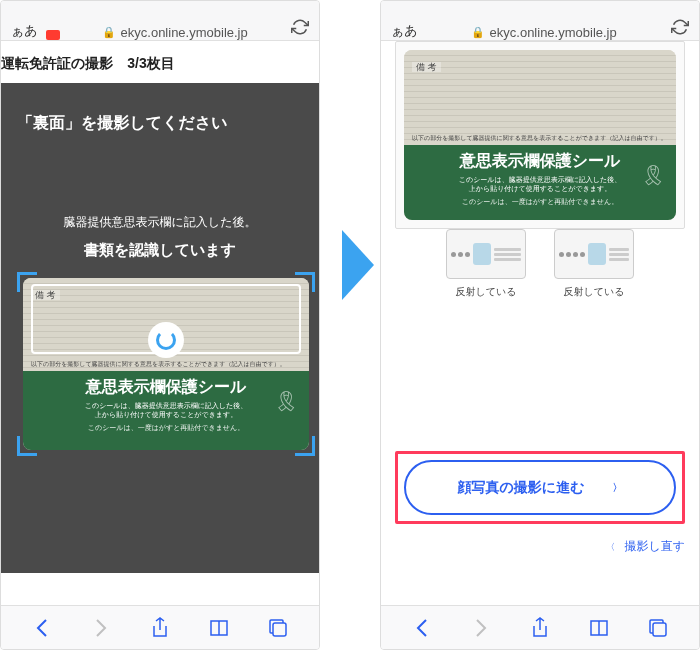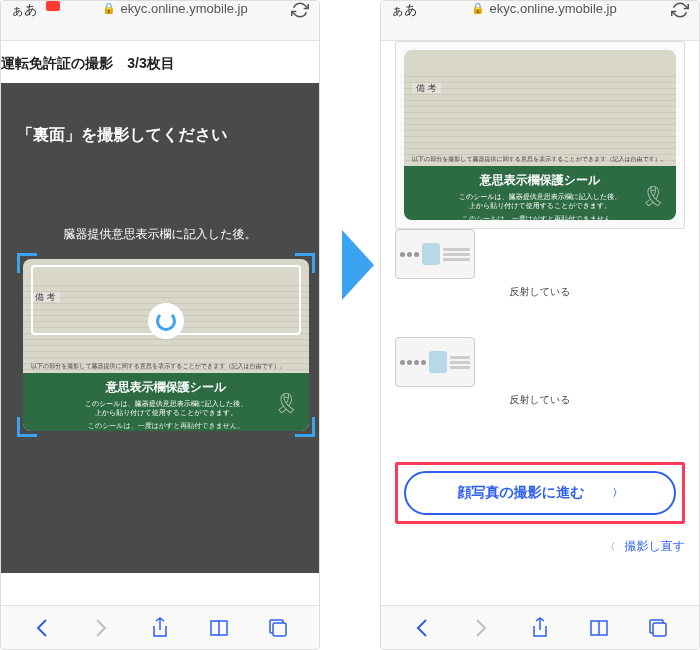--- a/index.html
+++ b/index.html
@@ -2,70 +2,70 @@
 <html><head>
 <meta charset="utf-8">
 <style>
 * { margin: 0; padding: 0; box-sizing: border-box; }
 body { font-family: -apple-system, "Hiragino Sans", sans-serif; background: #fff; width: 700px; height: 650px; position: relative; }
 .container { display: flex; gap: 20px; padding: 0; position: relative; }
 .phone { width: 330px; height: 650px; border: 1px solid #ddd; border-radius: 4px; display: flex; flex-direction: column; background: #fff; overflow: hidden; }
 .arrow-wrap { position: absolute; left: 342px; top: 230px; z-index: 10; }
 .arrow { width: 0; height: 0; border-top: 35px solid transparent; border-bottom: 35px solid transparent; border-left: 32px solid #3ba3f0; }
 
-.browser-bar { height: 40px; background: #f7f7f8; display: flex; align-items: flex-start; padding: 0 10px; gap: 8px; border-bottom: 1px solid #e0e0e0; }
+.browser-bar { height: 40px; background: #f7f7f8; display: flex; align-items: flex-end; padding: 0 10px; gap: 8px; border-bottom: 1px solid #e0e0e0; }
 .aa { font-size: 13px; color: #333; }
 .rec { width: 14px; height: 10px; background: #ff3b30; border-radius: 2px; }
 .url-box { flex: 1; display: flex; align-items: center; justify-content: center; gap: 4px; font-size: 13px; color: #555; }
 .lock { font-size: 11px; color: #777; }
 
 .content { flex: 1; overflow: hidden; position: relative; }
 .page-title { font-size: 14px; font-weight: bold; padding: 14px 0 10px; color: #222; }
-.dark-area { background: #4a4a4a; color: #fff; padding: 42px 16px 16px; height: 490px; position: relative; }
+.dark-area { background: #4a4a4a; color: #fff; padding: 30px 16px 16px; height: 490px; position: relative; }
 .instr1 { font-size: 16px; font-weight: bold; margin-bottom: 80px; }
 .instr2 { font-size: 12px; text-align: center; margin-bottom: 10px; }
 .instr3 { font-size: 15px; font-weight: bold; text-align: center; margin-bottom: 12px; }
 
 .capture-frame { position: relative; width: 298px; height: 184px; margin: 0 auto; }
 .corner { position: absolute; width: 20px; height: 20px; border: 3px solid #3ba3f0; }
 .tl { top: 0; left: 0; border-right: none; border-bottom: none; }
 .tr { top: 0; right: 0; border-left: none; border-bottom: none; }
 .bl { bottom: 0; left: 0; border-right: none; border-top: none; }
 .br { bottom: 0; right: 0; border-left: none; border-top: none; }
 .card { position: absolute; top: 6px; left: 6px; right: 6px; bottom: 6px; background: #d9d6ca; border-radius: 8px; overflow: hidden; }
-.card-top { height: 54%; background: repeating-linear-gradient(#d9d6ca, #d9d6ca 5px, #c9c6ba 5px, #c9c6ba 6px); position: relative; padding: 6px 8px; margin-top: 21px; }
+.card-top { height: 54%; background: repeating-linear-gradient(#d9d6ca, #d9d6ca 5px, #c9c6ba 5px, #c9c6ba 6px); position: relative; padding: 6px 8px; }
 .biko { font-size: 9px; color: #444; background: rgba(255,255,255,0.3); padding: 0 4px; }
 .small-line { font-size: 6px; color: #444; position: absolute; bottom: 2px; left: 8px; right: 8px; }
 .card-bottom { height: 46%; background: #2d6b42; color: #fff; text-align: center; padding: 6px 8px; position: relative; }
-.green-title { font-size: 12px; font-weight: bold; margin-bottom: 3px; }
+.green-title { font-size: 16px; font-weight: bold; margin-bottom: 3px; }
 .green-text { font-size: 7px; line-height: 1.3; }
 .green-foot { font-size: 7px; margin-top: 4px; opacity: 0.9; }
 .ribbon { position: absolute; right: 10px; top: 18px; font-size: 20px; opacity: 0.6; }
 .white-rect { position: absolute; top: 12px; left: 14px; right: 14px; height: 70px; border: 2px solid #fff; border-radius: 4px; }
 .spinner { position: absolute; top: 50px; left: 50%; transform: translateX(-50%); width: 36px; height: 36px; background: #fff; border-radius: 50%; display: flex; align-items: center; justify-content: center; }
 .spinner-inner { width: 20px; height: 20px; border: 3px solid #3ba3f0; border-top-color: transparent; border-radius: 50%; }
 
 .content-right { padding: 0 14px; }
 .title-right { font-size: 17px; font-weight: bold; text-align: center; padding: 16px 0 14px; }
 .preview-box { border: 1px solid #ddd; padding: 8px; background: #fafafa; border-radius: 2px; }
 .preview-card { width: 100%; height: 170px; background: #d9d6ca; border-radius: 8px; overflow: hidden; position: relative; }
 .warn-text { text-align: center; font-size: 11px; color: #555; margin: 20px 0 14px; }
-.examples { display: flex; justify-content: center; gap: 38px; flex-direction: column; }
+.examples { display: flex; justify-content: center; gap: 28px; }
 .example { text-align: center; }
 .ex-box { width: 80px; height: 50px; border: 1px solid #ccc; border-radius: 4px; background: #f5f5f5; margin-bottom: 6px; display: flex; align-items: center; justify-content: center; gap: 3px; padding: 4px; }
 .ex-lines { flex: 1; }
 .ex-line { height: 3px; background: #ccc; margin: 2px 0; border-radius: 1px; }
 .ex-face { width: 18px; height: 22px; background: #b8d8e8; border-radius: 3px; }
 .ex-label { font-size: 10px; color: #444; }
 .dots { display: flex; gap: 2px; }
 .dot { width: 5px; height: 5px; background: #999; border-radius: 50%; }
 
 .button-area { position: absolute; bottom: 50px; left: 14px; right: 14px; }
 .red-highlight { border: 3px solid #ff3b5c; padding: 6px; border-radius: 2px; }
-.primary-btn { width: 100%; height: 44px; border: 2px solid #2c5ff0; color: #2c5ff0; background: #fff; border-radius: 999px; font-size: 14px; font-weight: bold; display: flex; align-items: center; justify-content: center; gap: 8px; cursor: pointer; }
+.primary-btn { width: 100%; height: 55px; border: 2px solid #2c5ff0; color: #2c5ff0; background: #fff; border-radius: 999px; font-size: 14px; font-weight: bold; display: flex; align-items: center; justify-content: center; gap: 8px; cursor: pointer; }
 .primary-btn .chev { font-size: 10px; margin-left: 20px; }
 .retake { text-align: right; font-size: 12px; color: #2c5ff0; margin-top: 14px; cursor: pointer; }
 .retake .chev-l { font-size: 9px; margin-right: 6px; }
 
 .bottom-bar { height: 44px; background: #f9f9fa; border-top: 1px solid #e0e0e0; display: flex; align-items: center; justify-content: space-around; padding: 0 12px; }
 .nav-icon { width: 24px; color: #2c5ff0; display: flex; align-items: center; justify-content: center; }
 .nav-icon.disabled { color: #c0c0c0; }
 </style>
 </head>
 <body>
@@ -85,20 +85,21 @@
             <path d="M23 4v6h-6M1 20v-6h6"></path>
             <path d="M3.51 9a9 9 0 0114.85-3.36L23 10M1 14l4.64 4.36A9 9 0 0020.49 15"></path>
           </svg>
       </span>
     </div>
     <div class="content">
       <div class="page-title">運転免許証の撮影　3/3枚目</div>
       <div class="dark-area">
         <div class="instr1">「裏面」を撮影してください</div>
         <div class="instr2">臓器提供意思表示欄に記入した後。</div>
+        <div class="instr3">書類を認識しています</div>
         <div class="capture-frame">
           <div class="corner tl"></div>
           <div class="corner tr"></div>
           <div class="corner bl"></div>
           <div class="corner br"></div>
           <div class="card">
             <div class="card-top">
               <span class="biko">備 考</span>
               <div class="small-line">以下の部分を撮影して臓器提供に関する意思を表示することができます（記入は自由です）。</div>
             </div>

